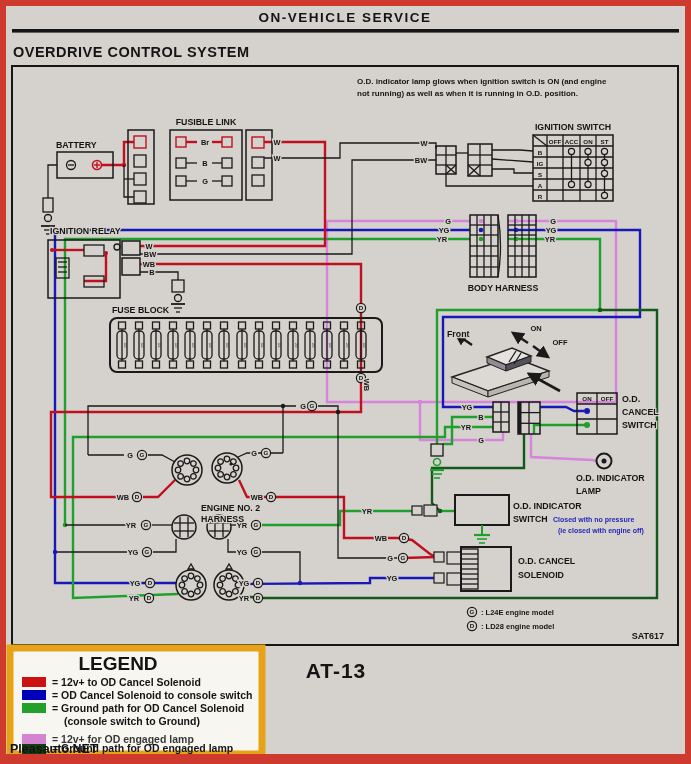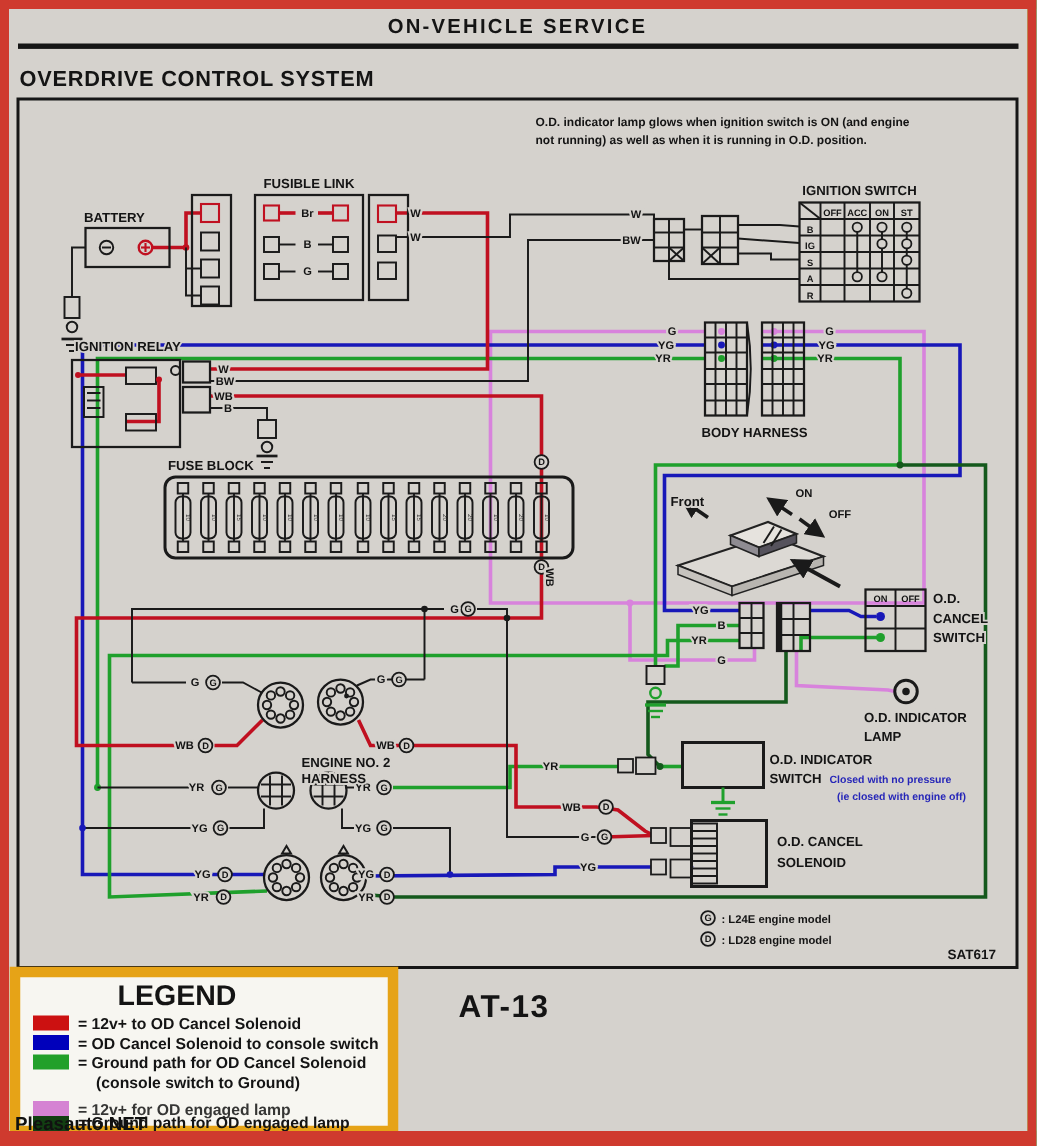--- a/index.html
+++ b/index.html
@@ -1,16 +1,16 @@
 <!DOCTYPE html>
 <html><head>
 <meta charset="utf-8">
 <style>
   html,body{margin:0;padding:0;background:#888;}
-  .frame{position:relative;width:691px;height:764px;background:#84cc16;font-family:"Liberation Sans",sans-serif;}
+  .frame{position:relative;width:691px;height:764px;background:#8b5cf6;font-family:"Liberation Sans",sans-serif;}
   .paper{position:absolute;left:6px;top:5px;width:679px;height:749px;background:#d5d2cd;}
   svg{position:absolute;left:0;top:0;}
   text{font-family:"Liberation Sans",sans-serif;fill:#141414;}
   .hdr{font-size:13.5px;font-weight:bold;letter-spacing:1.5px;text-anchor:middle;}
   .sec{font-size:14.5px;font-weight:bold;letter-spacing:.5px;}
   .nt{font-size:8px;font-weight:bold;}
   .cl{font-size:8.8px;font-weight:bold;stroke:#d5d2cd;stroke-width:2.5px;paint-order:stroke;}
   .clm{font-size:8.8px;font-weight:bold;text-anchor:middle;stroke:#d5d2cd;stroke-width:2.5px;paint-order:stroke;}
   .wl{font-size:7.4px;font-weight:bold;text-anchor:middle;stroke:#d5d2cd;stroke-width:3px;paint-order:stroke;}
   .tl{font-size:6.2px;font-weight:bold;text-anchor:middle;}

